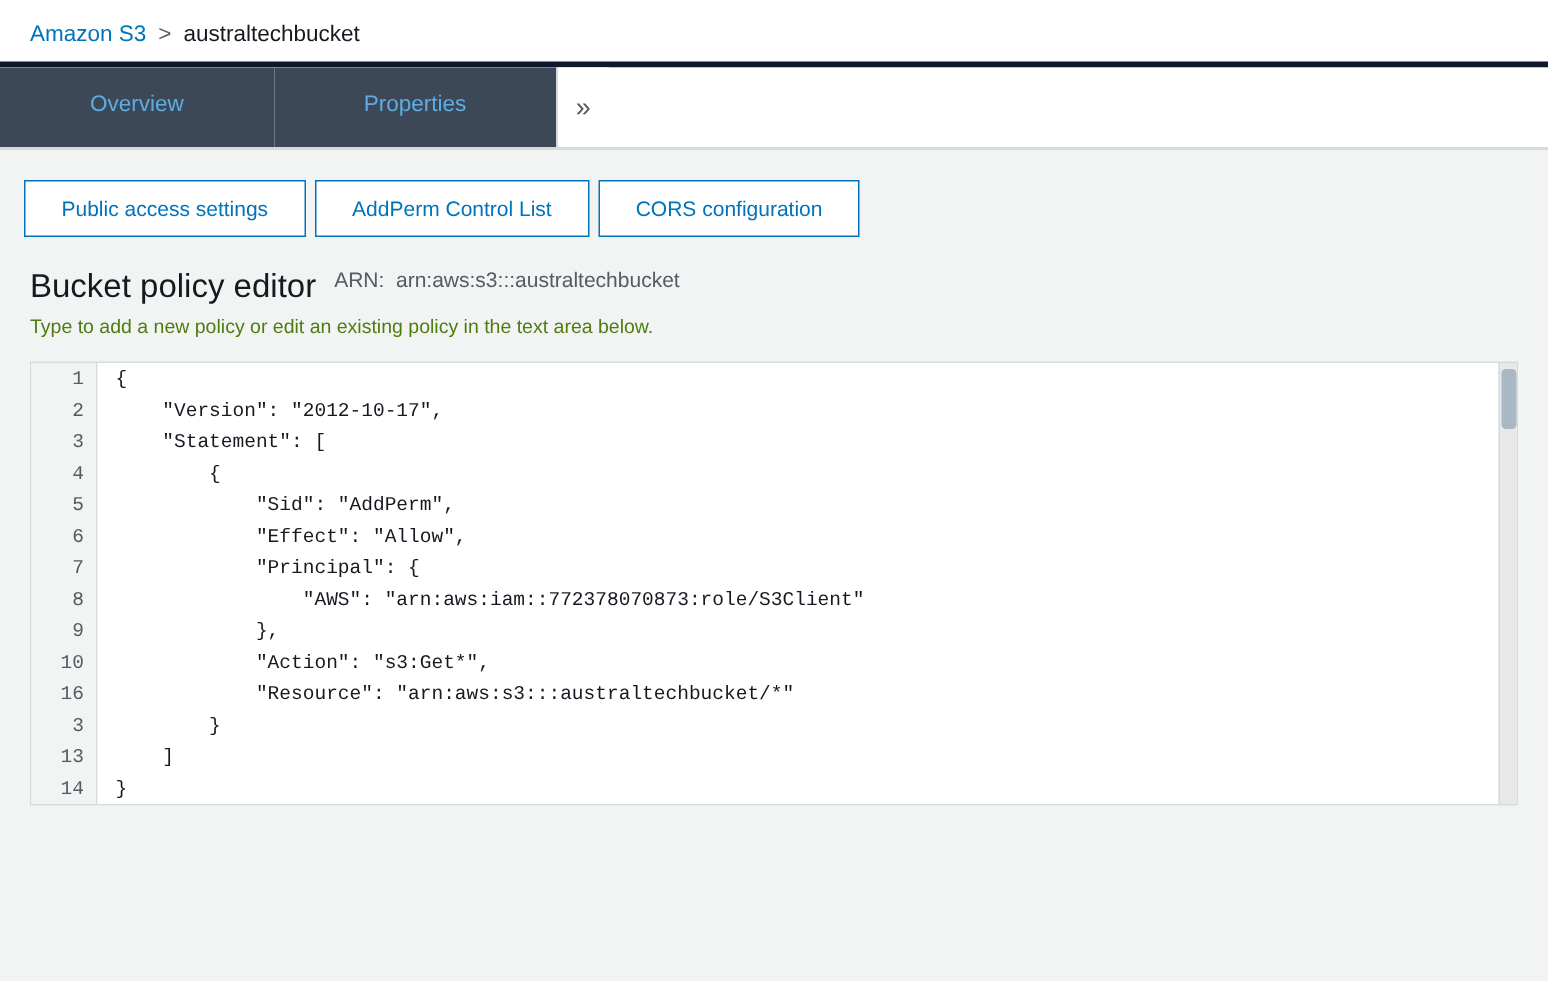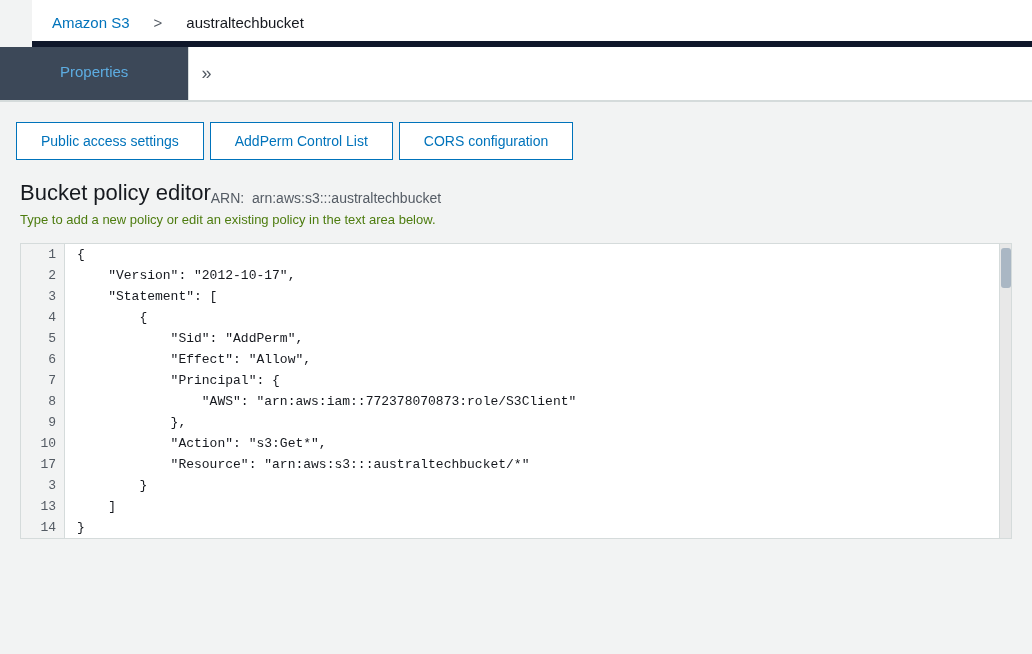--- a/index.html
+++ b/index.html
@@ -7,25 +7,24 @@
       font-family: 'Amazon Ember', Arial, sans-serif;
       font-size: 14px;
       background: #f2f3f3;
       color: #16191f;
     }
 
     
     .breadcrumb {
       display: flex;
       align-items: center;
-      gap: 24px;
+      gap: 8px;
       padding: 14px 20px 10px 20px;
       background: #fff;
-      border-bottom: 6px solid #0f172a;
-      margin-left: 32px;
+      border-bottom: 4px solid #0f172a;
     }
     .breadcrumb-link {
       color: #0073bb;
       font-size: 15px;
       cursor: pointer;
       text-decoration: none;
     }
     .breadcrumb-separator {
       color: #545b64;
       font-size: 15px;
@@ -98,21 +97,22 @@
     }
 
     
     .main-content {
       padding: 20px 20px;
       background: #f2f3f3;
     }
 
     .editor-header {
       display: flex;
-      align-items: flex-end;
+      align-items: flex-start;
+      gap: 12px;
       margin-bottom: 6px;
     }
     .editor-title {
       font-size: 22px;
       font-weight: normal;
       color: #16191f;
     }
     .editor-arn {
       font-size: 14px;
       color: #545b64;
@@ -181,20 +181,21 @@
 </head>
 <body>
 
 <div class="breadcrumb">
   <a class="breadcrumb-link">Amazon S3</a>
   <span class="breadcrumb-separator">&gt;</span>
   <span class="breadcrumb-current">australtechbucket</span>
 </div>
 
 <div class="tabs-row">
+  <div class="tab tab-dark">Overview</div>
   <div class="tab tab-dark">Properties</div>
   <div class="tab tab-more">»</div>
 </div>
 
 <div class="subtabs-row">
   <div class="subtab">Public access settings</div>
   <div class="subtab">AddPerm Control List</div>
   <div class="subtab">CORS configuration</div>
 </div>
 
@@ -213,21 +214,21 @@
         <span class="line-number">1</span>
         <span class="line-number">2</span>
         <span class="line-number">3</span>
         <span class="line-number">4</span>
         <span class="line-number">5</span>
         <span class="line-number">6</span>
         <span class="line-number">7</span>
         <span class="line-number">8</span>
         <span class="line-number">9</span>
         <span class="line-number">10</span>
-        <span class="line-number">17</span>
+        <span class="line-number">16</span>
         <span class="line-number">3</span>
         <span class="line-number">13</span>
         <span class="line-number">14</span>
       </div>
     <div class="code-area" id="code-lines-container">
         <span class="code-line">{</span>
         <span class="code-line">    "Version": "2012-10-17",</span>
         <span class="code-line">    "Statement": [</span>
         <span class="code-line">        {</span>
         <span class="code-line">            "Sid": "AddPerm",</span>

